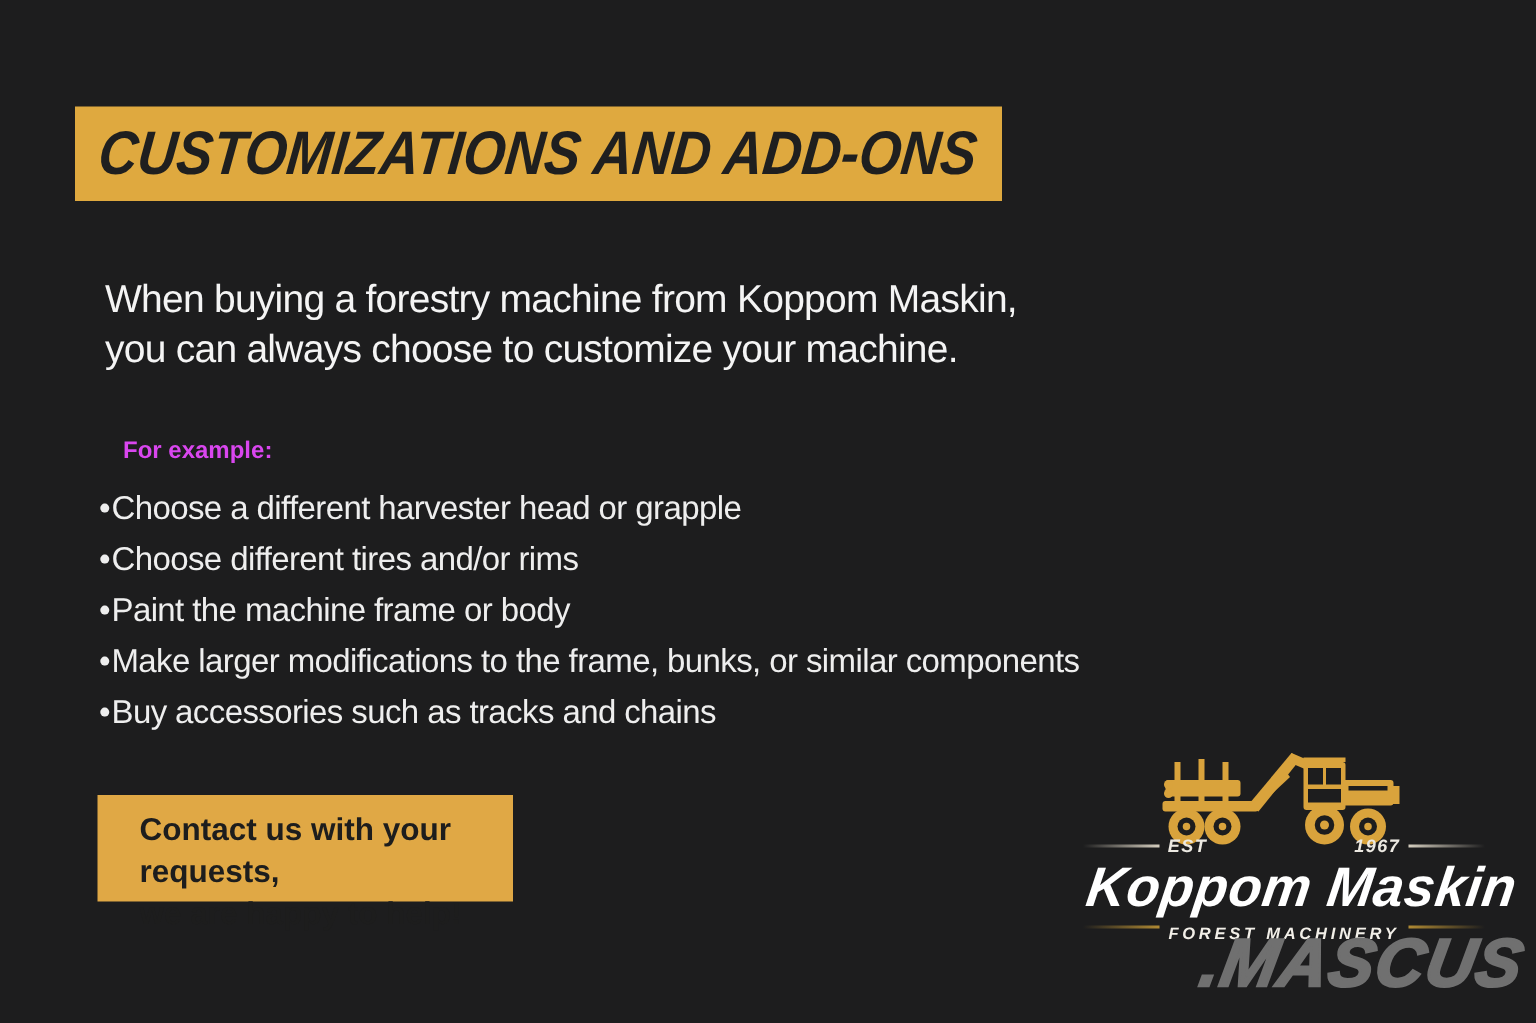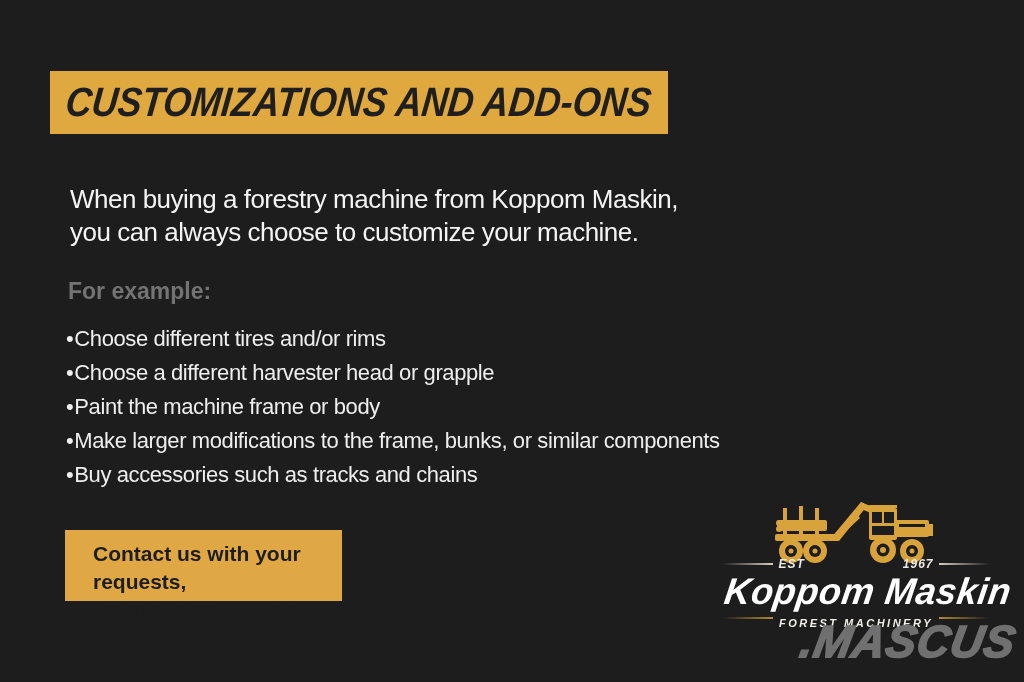--- a/index.html
+++ b/index.html
@@ -20,22 +20,22 @@
     transform:skewX(-6deg) scaleX(0.88);transform-origin:left center;
   }
   
   .intro{
     position:absolute;left:66px;top:179px;margin:4px;
     font-size:26px;line-height:33px;letter-spacing:-0.5px;
     color:#f4f4f4;font-weight:400;
   }
   
   .examples-heading{
-    position:absolute;left:66px;top:276px;margin:2px;
-    font-size:23px;font-weight:bold;color:#737373;
+    position:absolute;left:66px;top:276px;margin:16px;
+    font-size:16px;font-weight:bold;color:#d946ef;
   }
   .bullets{
     position:absolute;left:66px;top:322px;margin:0;padding:0;
     list-style:none;
     font-size:22px;line-height:34px;letter-spacing:-0.4px;color:#eeeeee;
   }
   .bullets li{white-space:nowrap;}
   .bullets .dot{margin-right:1px;}
   
   .contact-box{
@@ -86,22 +86,22 @@
   </div>
 
   <p class="intro">
     <span>When buying a forestry machine from Koppom Maskin,</span><br>
     <span>you can always choose to customize your machine.</span>
   </p>
 
   <p class="examples-heading">For example:</p>
 
   <ul class="bullets">
+    <li><span class="dot">•</span><span>Choose a different harvester head or grapple</span></li>
     <li><span class="dot">•</span><span>Choose different tires and/or rims</span></li>
-    <li><span class="dot">•</span><span>Choose a different harvester head or grapple</span></li>
     <li><span class="dot">•</span><span>Paint the machine frame or body</span></li>
     <li><span class="dot">•</span><span>Make larger modifications to the frame, bunks, or similar components</span></li>
     <li><span class="dot">•</span><span>Buy accessories such as tracks and chains</span></li>
   </ul>
 
   <div class="contact-box">
     <span>Contact us with your requests,</span><br>
     <span>we are happy to help!</span>
   </div>
 

